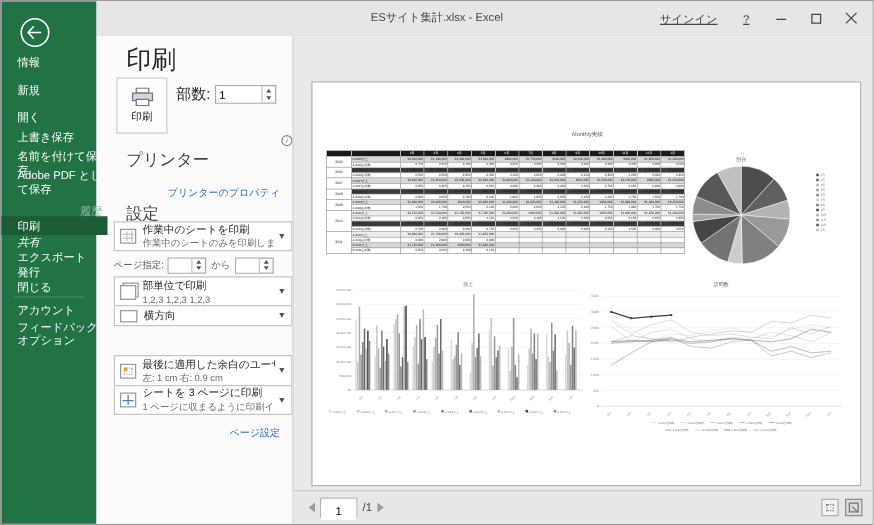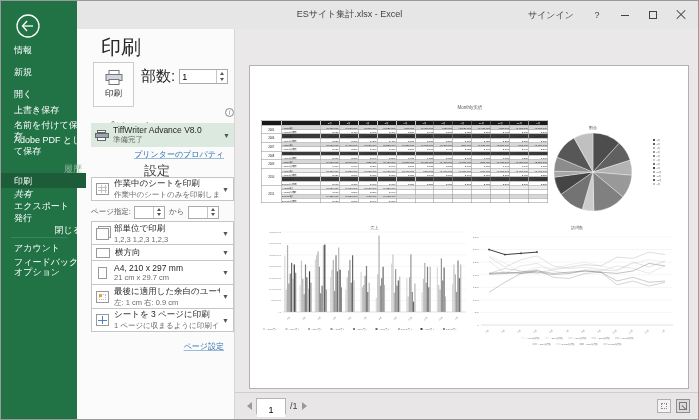--- a/index.html
+++ b/index.html
@@ -3,21 +3,21 @@
 <meta charset="utf-8">
 <style>
   html,body{margin:0;padding:0;background:#d0d0d0;font-family:"Liberation Sans","DejaVu Sans",sans-serif;}
   *{box-sizing:border-box;}
   #window{position:relative;width:699px;height:420px;background:#fbfbfb;border:1px solid #9a9a9a;overflow:hidden;}
 
   
   #titlebar{position:absolute;left:0;top:0;width:100%;height:28px;background:#e6e6e6;}
   #title-text{position:absolute;left:0;right:0;top:7px;text-align:center;font-size:9px;color:#444;}
   #win-controls{position:absolute;right:4px;top:0;height:28px;display:flex;align-items:center;gap:2px;}
-  .winbtn{width:26px;height:22px;display:flex;align-items:center;justify-content:center;font-size:9px;color:#444;}
+  .winbtn{width:26px;height:22px;display:flex;align-items:center;justify-content:center;font-size:9px;color:#444;text-decoration:underline;}
   #signin{width:auto;padding:0 8px;}
   .glyph-min{width:8px;height:1px;background:#444;}
   .glyph-max{width:8px;height:8px;border:1px solid #444;}
   .glyph-close{position:relative;width:10px;height:10px;}
   .glyph-close::before,.glyph-close::after{content:"";position:absolute;left:-1px;top:4px;width:12px;height:1px;background:#444;}
   .glyph-close::before{transform:rotate(45deg);}
   .glyph-close::after{transform:rotate(-45deg);}
 
   
   #sidebar{position:absolute;left:0;top:0;width:76px;height:420px;background:#217346;z-index:5;}
@@ -26,41 +26,41 @@
   .sbi.sel{background:#1c5c39;padding-top:3px;height:15px;margin-top:-3px;}
   .sbi.dis{color:#8fb7a0;text-align:right;}
   #sb-divider{position:absolute;left:10px;right:10px;top:236px;height:1px;background:#3c8461;}
 
   
   #panel{position:absolute;left:76px;top:28px;width:157px;bottom:0;background:#fbfbfb;}
   #print-title{position:absolute;left:24px;top:5px;font-size:20px;color:#262626;font-weight:400;}
   #print-btn{position:absolute;left:16px;top:33px;width:41px;height:45px;border:1px solid #cdcdcd;background:#fdfdfd;display:flex;flex-direction:column;align-items:center;justify-content:center;gap:3px;}
   #print-btn span{font-size:8.5px;color:#262626;}
   #copies-row{position:absolute;left:64px;top:38px;display:flex;align-items:center;}
-  #copies-label{font-size:15px;color:#262626;margin-right:4px;}
+  #copies-label{font-size:12px;color:#262626;margin-right:4px;}
   .numbox{display:flex;border:1px solid #ababab;background:#fff;height:15px;}
   .numbox input{border:none;outline:none;width:36px;font-size:9px;padding:0 2px;font-family:inherit;}
   .spin{width:11px;display:flex;flex-direction:column;border-left:1px solid #c6c6c6;}
   .spin div{flex:1;display:flex;align-items:center;justify-content:center;}
   .tri-up{width:0;height:0;border-left:2.5px solid transparent;border-right:2.5px solid transparent;border-bottom:3.5px solid #555;}
   .tri-dn{width:0;height:0;border-left:2.5px solid transparent;border-right:2.5px solid transparent;border-top:3.5px solid #555;}
   .sect-head{position:absolute;left:24px;font-size:13px;color:#3f3f3f;}
   #printer-head{top:75px;margin-top:15px;}
-  #settings-head{top:133px;margin-left:43px;}
+  #settings-head{top:133px;}
   #info-icon{position:absolute;left:148px;top:79px;width:9px;height:9px;border:1px solid #8a8a8a;border-radius:50%;font-size:6.5px;color:#8a8a8a;text-align:center;line-height:8px;font-style:italic;}
   #printer-row{position:absolute;left:14px;top:94px;width:143px;height:24px;background:#dbe9de;display:flex;align-items:center;padding:0 4px;}
   .prt-icon{width:14px;height:11px;position:relative;flex:none;margin-right:4px;}
   .prt-icon .p1{position:absolute;left:2px;top:0;width:9px;height:3px;background:#fff;border:1px solid #666;}
   .prt-icon .p2{position:absolute;left:0;top:3px;width:14px;height:5px;background:#9aa7b8;border:1px solid #666;}
   .prt-icon .p3{position:absolute;left:2px;top:7px;width:9px;height:4px;background:#fff;border:1px solid #666;}
   .two-line{flex:1;min-width:0;}
   .dd-title{display:block;font-size:8.5px;color:#262626;white-space:nowrap;overflow:hidden;}
   .dd-sub{display:block;font-size:7.5px;color:#6a6a6a;white-space:nowrap;overflow:hidden;}
   .caret{flex:none;font-size:7px;color:#555;margin-left:2px;}
-  .link{position:absolute;font-size:8px;color:#2b6db0;text-decoration:underline;text-decoration-color:#9dbbd8;}
+  .link{position:absolute;font-size:8px;color:#2b6db0;text-decoration-color:#9dbbd8;}
   #printer-props{right:10px;top:120px;}
   #page-setup{right:10px;top:312px;}
   .dd{position:absolute;left:14px;width:143px;border:1px solid #c6c6c6;background:#fff;display:flex;align-items:center;padding:0 4px;}
   .ic{position:relative;width:13px;height:12px;border:1px solid #9a9a9a;background:#fff;flex:none;margin-right:5px;}
   .ic.sheet::before{content:"";position:absolute;left:1px;right:1px;top:3px;height:1px;background:#c0c0c0;box-shadow:0 3px 0 #c0c0c0;}
   .ic.sheet::after{content:"";position:absolute;top:1px;bottom:1px;left:4px;width:1px;background:#c0c0c0;box-shadow:4px 0 0 #c0c0c0;}
   .ic.collate{box-shadow:2px -2px 0 -1px #fbfbfb,2px -2px 0 0 #9a9a9a;margin-top:2px;}
   .ic.orient{width:14px;height:10px;}
   .ic.paper{width:9px;height:12px;margin-left:2px;margin-right:7px;}
   .ic.margins::before{content:"";position:absolute;inset:2px;border:1px dotted #b9b9b9;}
@@ -148,21 +148,21 @@
         <div class="sbi" style="top: 66px;">新規</div>
         <div class="sbi" style="top: 88px;">開く</div>
         <div class="sbi" style="top: 104px;">上書き保存</div>
         <div class="sbi" style="top: 119px;">名前を付けて保存</div>
         <div class="sbi" style="top: 134px;">Adobe PDF として保存</div>
         <div class="sbi dis" style="top: 163px;">履歴</div>
         <div class="sbi sel" style="top: 175px;">印刷</div>
         <div class="sbi" style="top: 188px; font-style: italic;">共有</div>
         <div class="sbi" style="top: 200px;">エクスポート</div>
         <div class="sbi" style="top: 212px;">発行</div>
-        <div class="sbi" style="top: 224px; text-align: right;">閉じる</div>
+        <div class="sbi" style="top: 224px;">閉じる</div>
         <div class="sbi" style="top: 242px;">アカウント</div>
         <div class="sbi" style="top: 256px;">フィードバック</div>
         <div class="sbi" style="top: 266px;">オプション</div>
       </div>
     <div id="sb-divider"></div>
   </div>
 
   <div id="panel">
     <div id="print-title">印刷</div>
 
@@ -186,32 +186,20 @@
             <div>
               <span class="tri-dn"></span>
             </div>
           </span>
       </span>
     </div>
 
     <div class="sect-head" id="printer-head">プリンター</div>
     <div id="info-icon">i</div>
 
-    <div id="printer-row">
-      <span class="prt-icon">
-          <span class="p1"></span>
-          <span class="p2"></span>
-          <span class="p3"></span>
-        </span>
-      <span class="two-line">
-        <span class="dd-title">TiffWriter Advance V8.0</span>
-        <span class="dd-sub">準備完了</span>
-      </span>
-      <span class="caret">▼</span>
-    </div>
     <div class="link" id="printer-props">プリンターのプロパティ</div>
 
     <div class="sect-head" id="settings-head">設定</div>
 
     <div class="dd" style="top:148px;height:24px;">
       <span class="ic sheet"></span>
       <span class="two-line">
         <span class="dd-title">作業中のシートを印刷</span>
         <span class="dd-sub">作業中のシートのみを印刷します</span>
       </span>
@@ -255,28 +243,20 @@
     </div>
 
     <div class="dd" style="top:215px;height:17px;">
       <span class="ic orient"></span>
       <span class="two-line">
           <span class="dd-title">横方向</span>
         </span>
       <span class="caret">▼</span>
     </div>
 
-    <div class="dd" style="top:231px;height:25px;">
-      <span class="ic paper"></span>
-      <span class="two-line">
-        <span class="dd-title">A4, 210 x 297 mm</span>
-        <span class="dd-sub">21 cm x 29.7 cm</span>
-      </span>
-      <span class="caret">▼</span>
-    </div>
 
     <div class="dd" style="top:255px;height:25px;">
       <span class="ic margins"></span>
       <span class="two-line">
         <span class="dd-title">最後に適用した余白のユーザー設定</span>
         <span class="dd-sub">左:  1 cm   右:  0.9 cm</span>
       </span>
       <span class="caret">▼</span>
     </div>
 

